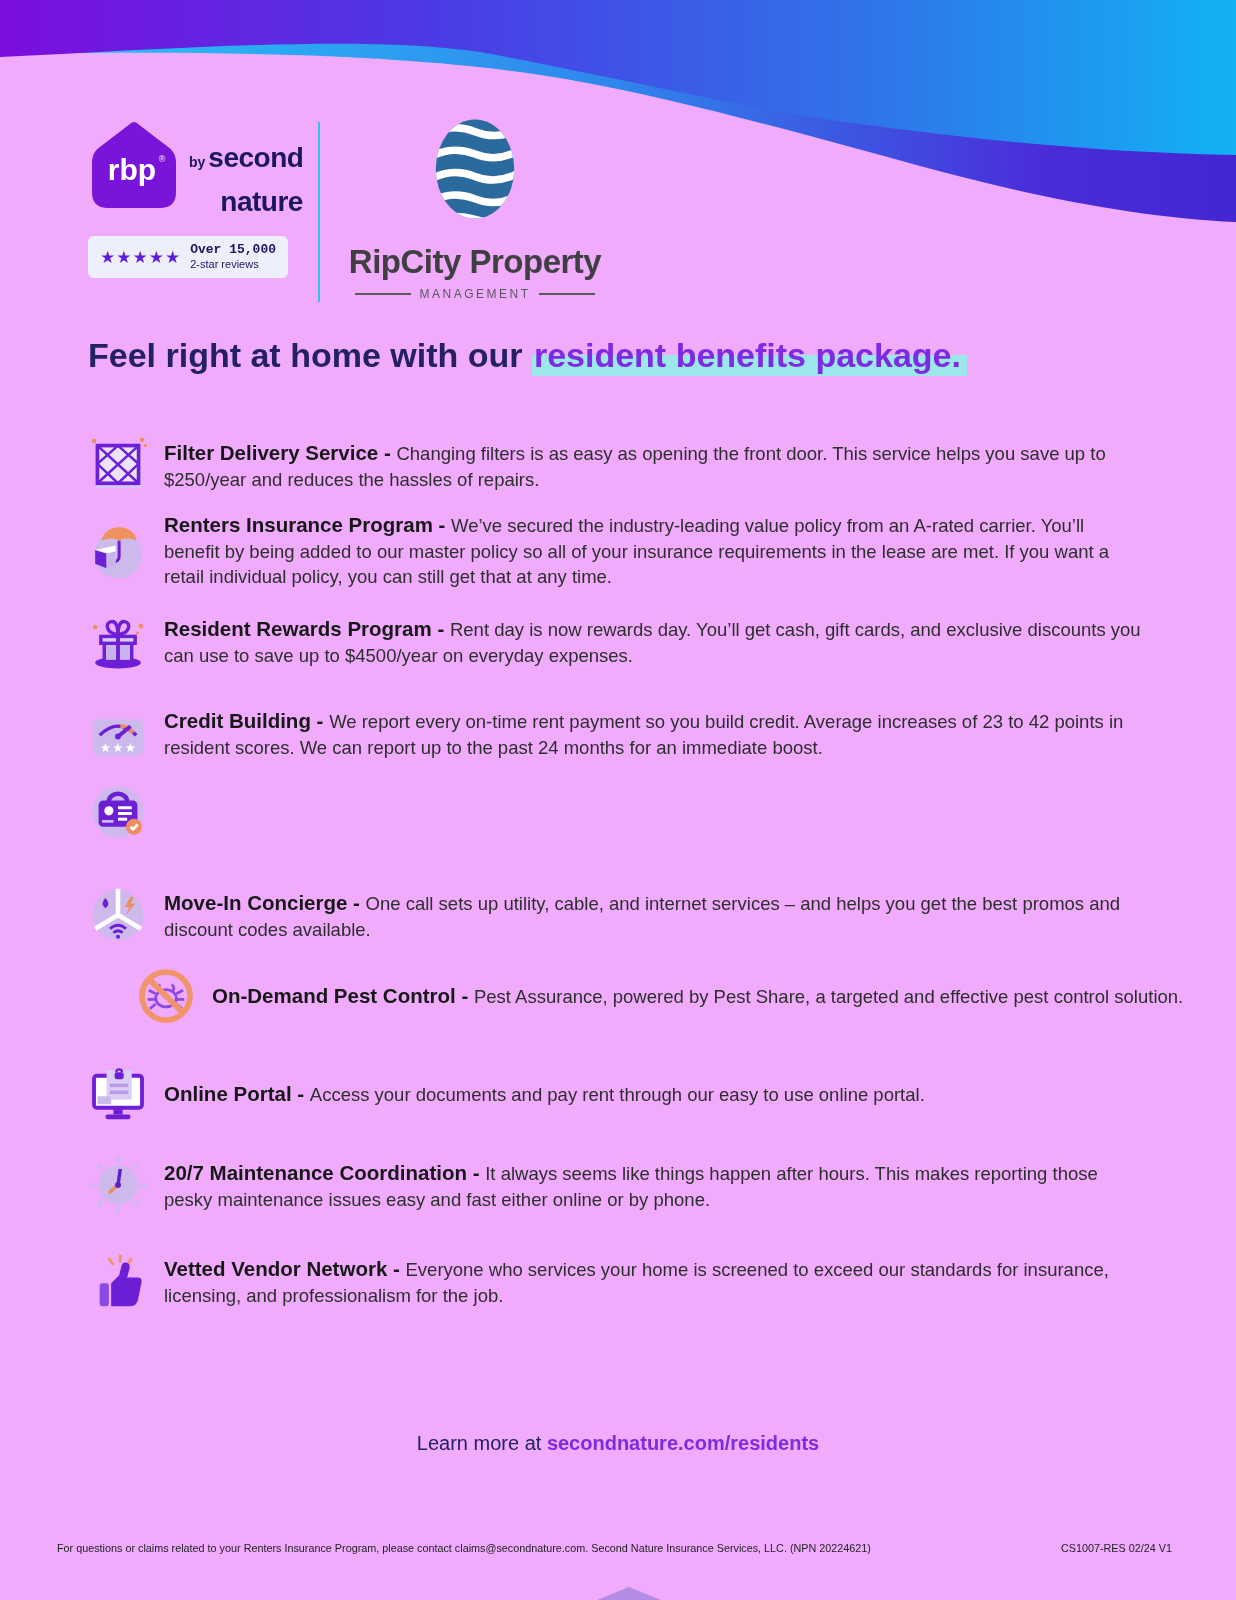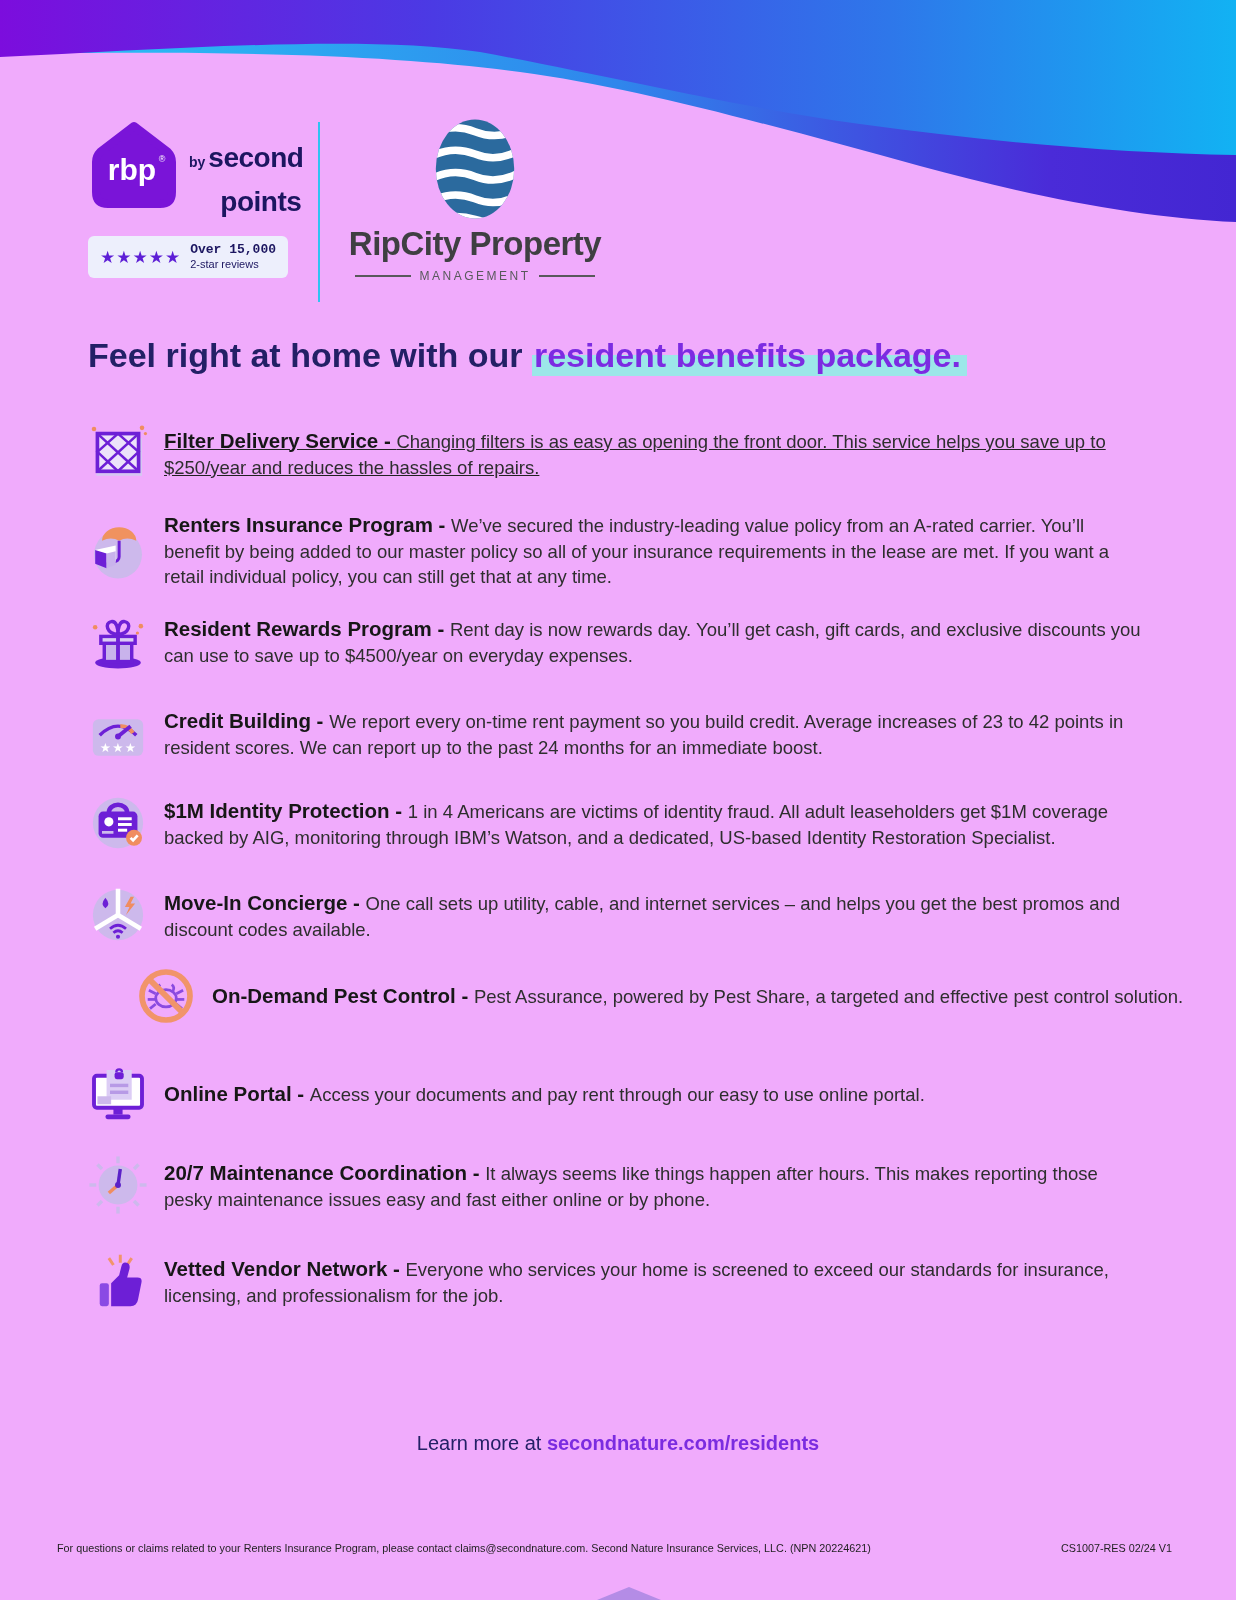--- a/index.html
+++ b/index.html
@@ -16,21 +16,21 @@
   .brand .l2{margin-left:12px;}
   .review-pill{position:absolute;left:88px;top:236px;width:200px;height:42px;background:#edeffc;
                border-radius:6px;display:flex;align-items:center;justify-content:center;gap:9px;}
   .stars{color:#5d1ed6;font-size:17px;letter-spacing:1px;}
   .review-text{display:flex;flex-direction:column;line-height:1.15;}
   .review-text .t1{font-size:13px;font-weight:bold;color:#1c1660;font-family:Liberation Mono, monospace;}
   .review-text .t2{font-size:11px;color:#1c1660;}
   .divider{position:absolute;left:318px;top:122px;width:2px;height:180px;background:#2fc3f2;}
   .ripcity{position:absolute;left:338px;top:116px;width:274px;text-align:center;}
   .globe{width:84px;height:106px;display:block;margin:0 auto;}
-  .ripcity-name{font-size:33px;font-weight:bold;color:#3f3f42;letter-spacing:-0.5px;margin-top:3px;}
+  .ripcity-name{font-size:33px;font-weight:bold;color:#3f3f42;letter-spacing:-0.5px;margin-top:21px;}
   .mgmt-row{display:flex;align-items:center;justify-content:center;gap:8px;margin-top:6px;text-align:right;}
   .mgmt-row .line{width:56px;height:2px;background:#58595b;}
   .mgmt-row .txt{font-size:12px;color:#58595b;letter-spacing:2.5px;}
   
   .title{position:absolute;left:88px;top:336px;font-size:34px;font-weight:bold;color:#232066;
          white-space:nowrap;}
   .title .hl{color:#7c2be2;background:linear-gradient(to top,#9ce7e9 52%,transparent 52%);
              padding:0 6px 2px 2px;}
   
   .benefit{position:absolute;left:0;width:1236px;display:flex;align-items:center;box-sizing:border-box;
@@ -76,21 +76,21 @@
     <rect x="18" y="22" width="60" height="60" rx="14" transform="rotate(45 48 52)" fill="#2ed3c9"></rect>
     <path d="M48 8 L82 34 Q86 38 86 44 V74 Q86 86 74 86 H22 Q10 86 10 74 V44 Q10 38 14 34 Z" fill="#7a14d8" stroke="#7a14d8" stroke-width="8" stroke-linejoin="round"></path>
     <text x="46" y="62" text-anchor="middle" font-family="Liberation Sans, sans-serif" font-size="30" font-weight="bold" fill="#ffffff">rbp</text>
     <text x="76" y="44" text-anchor="middle" font-family="Liberation Sans, sans-serif" font-size="9" fill="#ffffff">®</text>
   </svg>
 
   <div class="byline">
     <span class="by">by</span>
     <div class="brand">
       <span class="l1">second</span>
-      <span class="l2">points</span>
+      <span class="l2">nature</span>
     </div>
   </div>
 
   <div class="review-pill">
     <span class="stars">★★★★★</span>
     <span class="review-text">
       <span class="t1">Over 15,000</span>
       <span class="t2">2-star reviews</span>
     </span>
   </div>
@@ -116,21 +116,21 @@
     <div class="ripcity-name">RipCity Property</div>
     <div class="mgmt-row">
       <span class="line"></span>
       <span class="txt">MANAGEMENT</span>
       <span class="line"></span>
     </div>
   </div>
 
   <div class="title"><span>Feel right at home with our </span><span class="hl">resident benefits package.</span></div>
 
-  <div class="benefit" style="top:408px;text-decoration:underline;">
+  <div class="benefit" style="top:420px;">
     <div class="icon-box">
         <svg viewBox="0 0 56 56">
       <rect x="9" y="15" width="40" height="33" fill="#d6c6f1"></rect>
       <rect x="10" y="11" width="36" height="33" fill="#ece2fa" stroke="#6d1fd6" stroke-width="3.2"></rect>
       <g stroke="#6d1fd6" stroke-width="2.2">
         <path d="M10 27 L28 11 L46 27 L28 44 Z" fill="none"></path>
         <line x1="10" y1="11" x2="46" y2="44"></line>
             <line x1="46" y1="11" x2="10" y2="44"></line>
       </g>
       <circle cx="7" cy="7" r="2" fill="#f08d60"></circle>
@@ -195,21 +195,20 @@
       <rect x="11" y="18" width="34" height="23" rx="4" fill="#6d1fd6"></rect>
       <circle cx="20" cy="27" r="4" fill="#ffffff"></circle>
       <rect x="28" y="23" width="12" height="2.6" fill="#ffffff"></rect>
       <rect x="28" y="28" width="12" height="2.6" fill="#ffffff"></rect>
       <rect x="28" y="33" width="8" height="2.6" fill="#ffffff"></rect>
       <rect x="14" y="35" width="10" height="2.4" fill="#cdb9ec"></rect>
       <circle cx="42" cy="41" r="7" fill="#f08d60"></circle>
       <path d="M39 41 l2.2 2.2 l4 -4.4" fill="none" stroke="#ffffff" stroke-width="2.4"></path>
     </svg>
       </div>
-    <p class="benefit-text"><span class="h">$1M Identity Protection - </span><span>1 in 4 Americans are victims of identity fraud. All adult leaseholders get $1M coverage backed by AIG, monitoring through IBM’s Watson, and a dedicated, US-based Identity Restoration Specialist.</span></p>
   </div>
 
   <div class="benefit" style="top:870px;">
     <div class="icon-box">
         <svg viewBox="0 0 56 56">
       <circle cx="28" cy="28" r="22" fill="#cdb9ec"></circle>
       <g stroke="#ffffff" stroke-width="4">
         <line x1="28" y1="28" x2="28" y2="5"></line>
         <line x1="28" y1="28" x2="8" y2="40"></line>
         <line x1="28" y1="28" x2="48" y2="40"></line>

